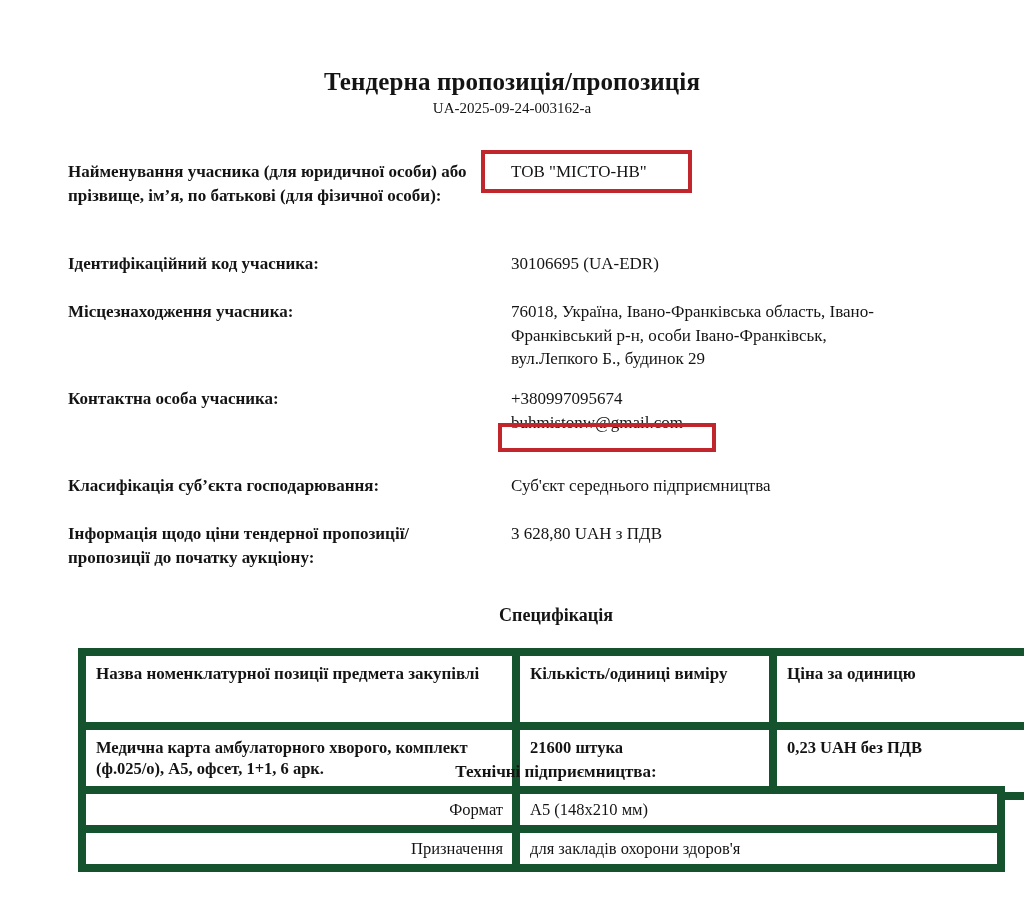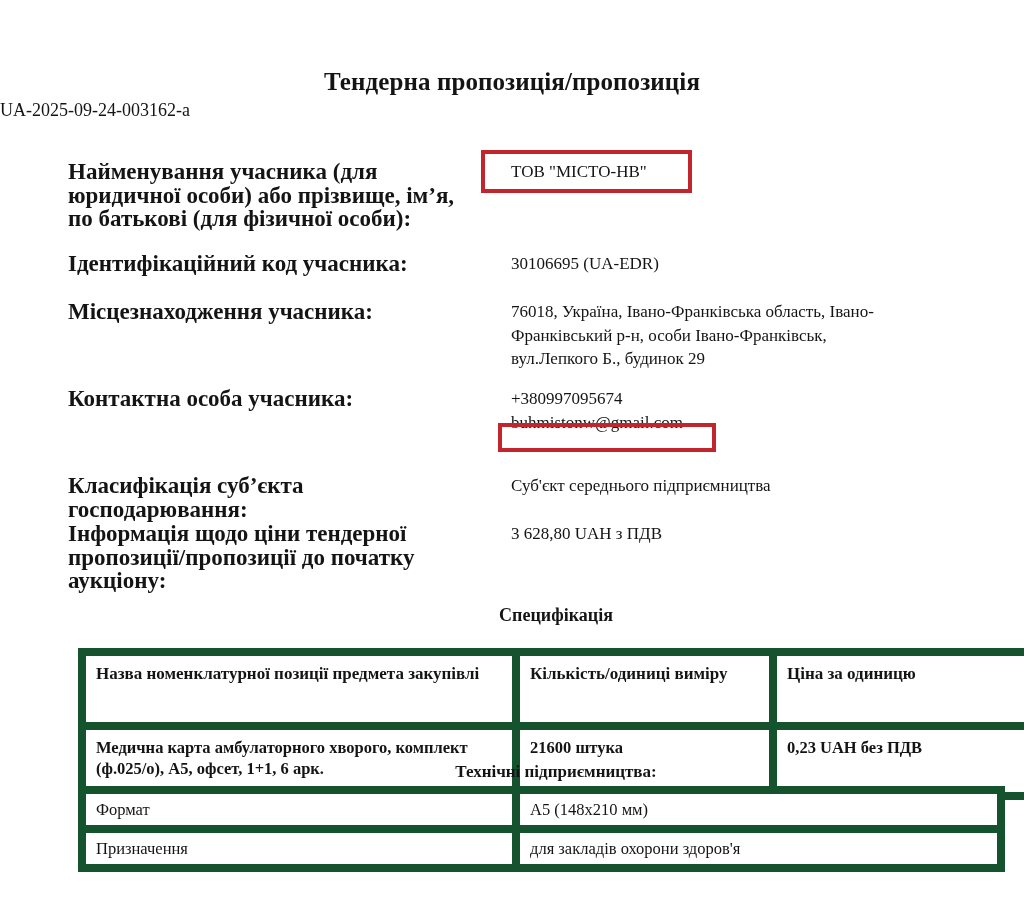--- a/index.html
+++ b/index.html
@@ -32,37 +32,37 @@
     text-align: center;
     font-size: 25px;
     font-weight: bold;
     letter-spacing: 0.1px;
   }
   .doc-id {
     position: absolute;
     left: 0;
     top: 100px;
     width: 1024px;
-    text-align: left;
-    font-size: 18px;
+    text-align: center;
+    font-size: 15px;
     font-weight: normal;
   }
 
   
   .field {
     position: absolute;
     left: 68px;
     width: 890px;
   }
   .field .label {
     position: absolute;
     left: 0;
     top: 0;
     width: 400px;
-    font-size: 23px;
+    font-size: 17px;
     font-weight: bold;
     line-height: 23.5px;
   }
   .field .value {
     position: absolute;
     left: 443px;
     top: 0;
     width: 450px;
     font-size: 17px;
     font-weight: normal;
@@ -136,21 +136,21 @@
   #table-spec .row-head td, #table-spec .row-head th { height: 52px; }
   #table-spec .row-item td { height: 48px; }
 
   #table-tech { top: 786px; }
   #table-tech td {
     font-weight: normal;
     font-size: 16.5px;
     padding-top: 5px;
     padding-bottom: 5px;
   }
-  #table-tech .c1 { width: 407px; }
+  #table-tech .c1 { width: 407px; text-align: right; }
   #table-tech .c2 { width: 458px; margin-left: 31px; }
 </style>
 </head>
 <body>
 
 <div class="page">
 
   <div class="doc-title">Тендерна пропозиція/пропозиція</div>
   <div class="doc-id">UA-2025-09-24-003162-а</div>
 

